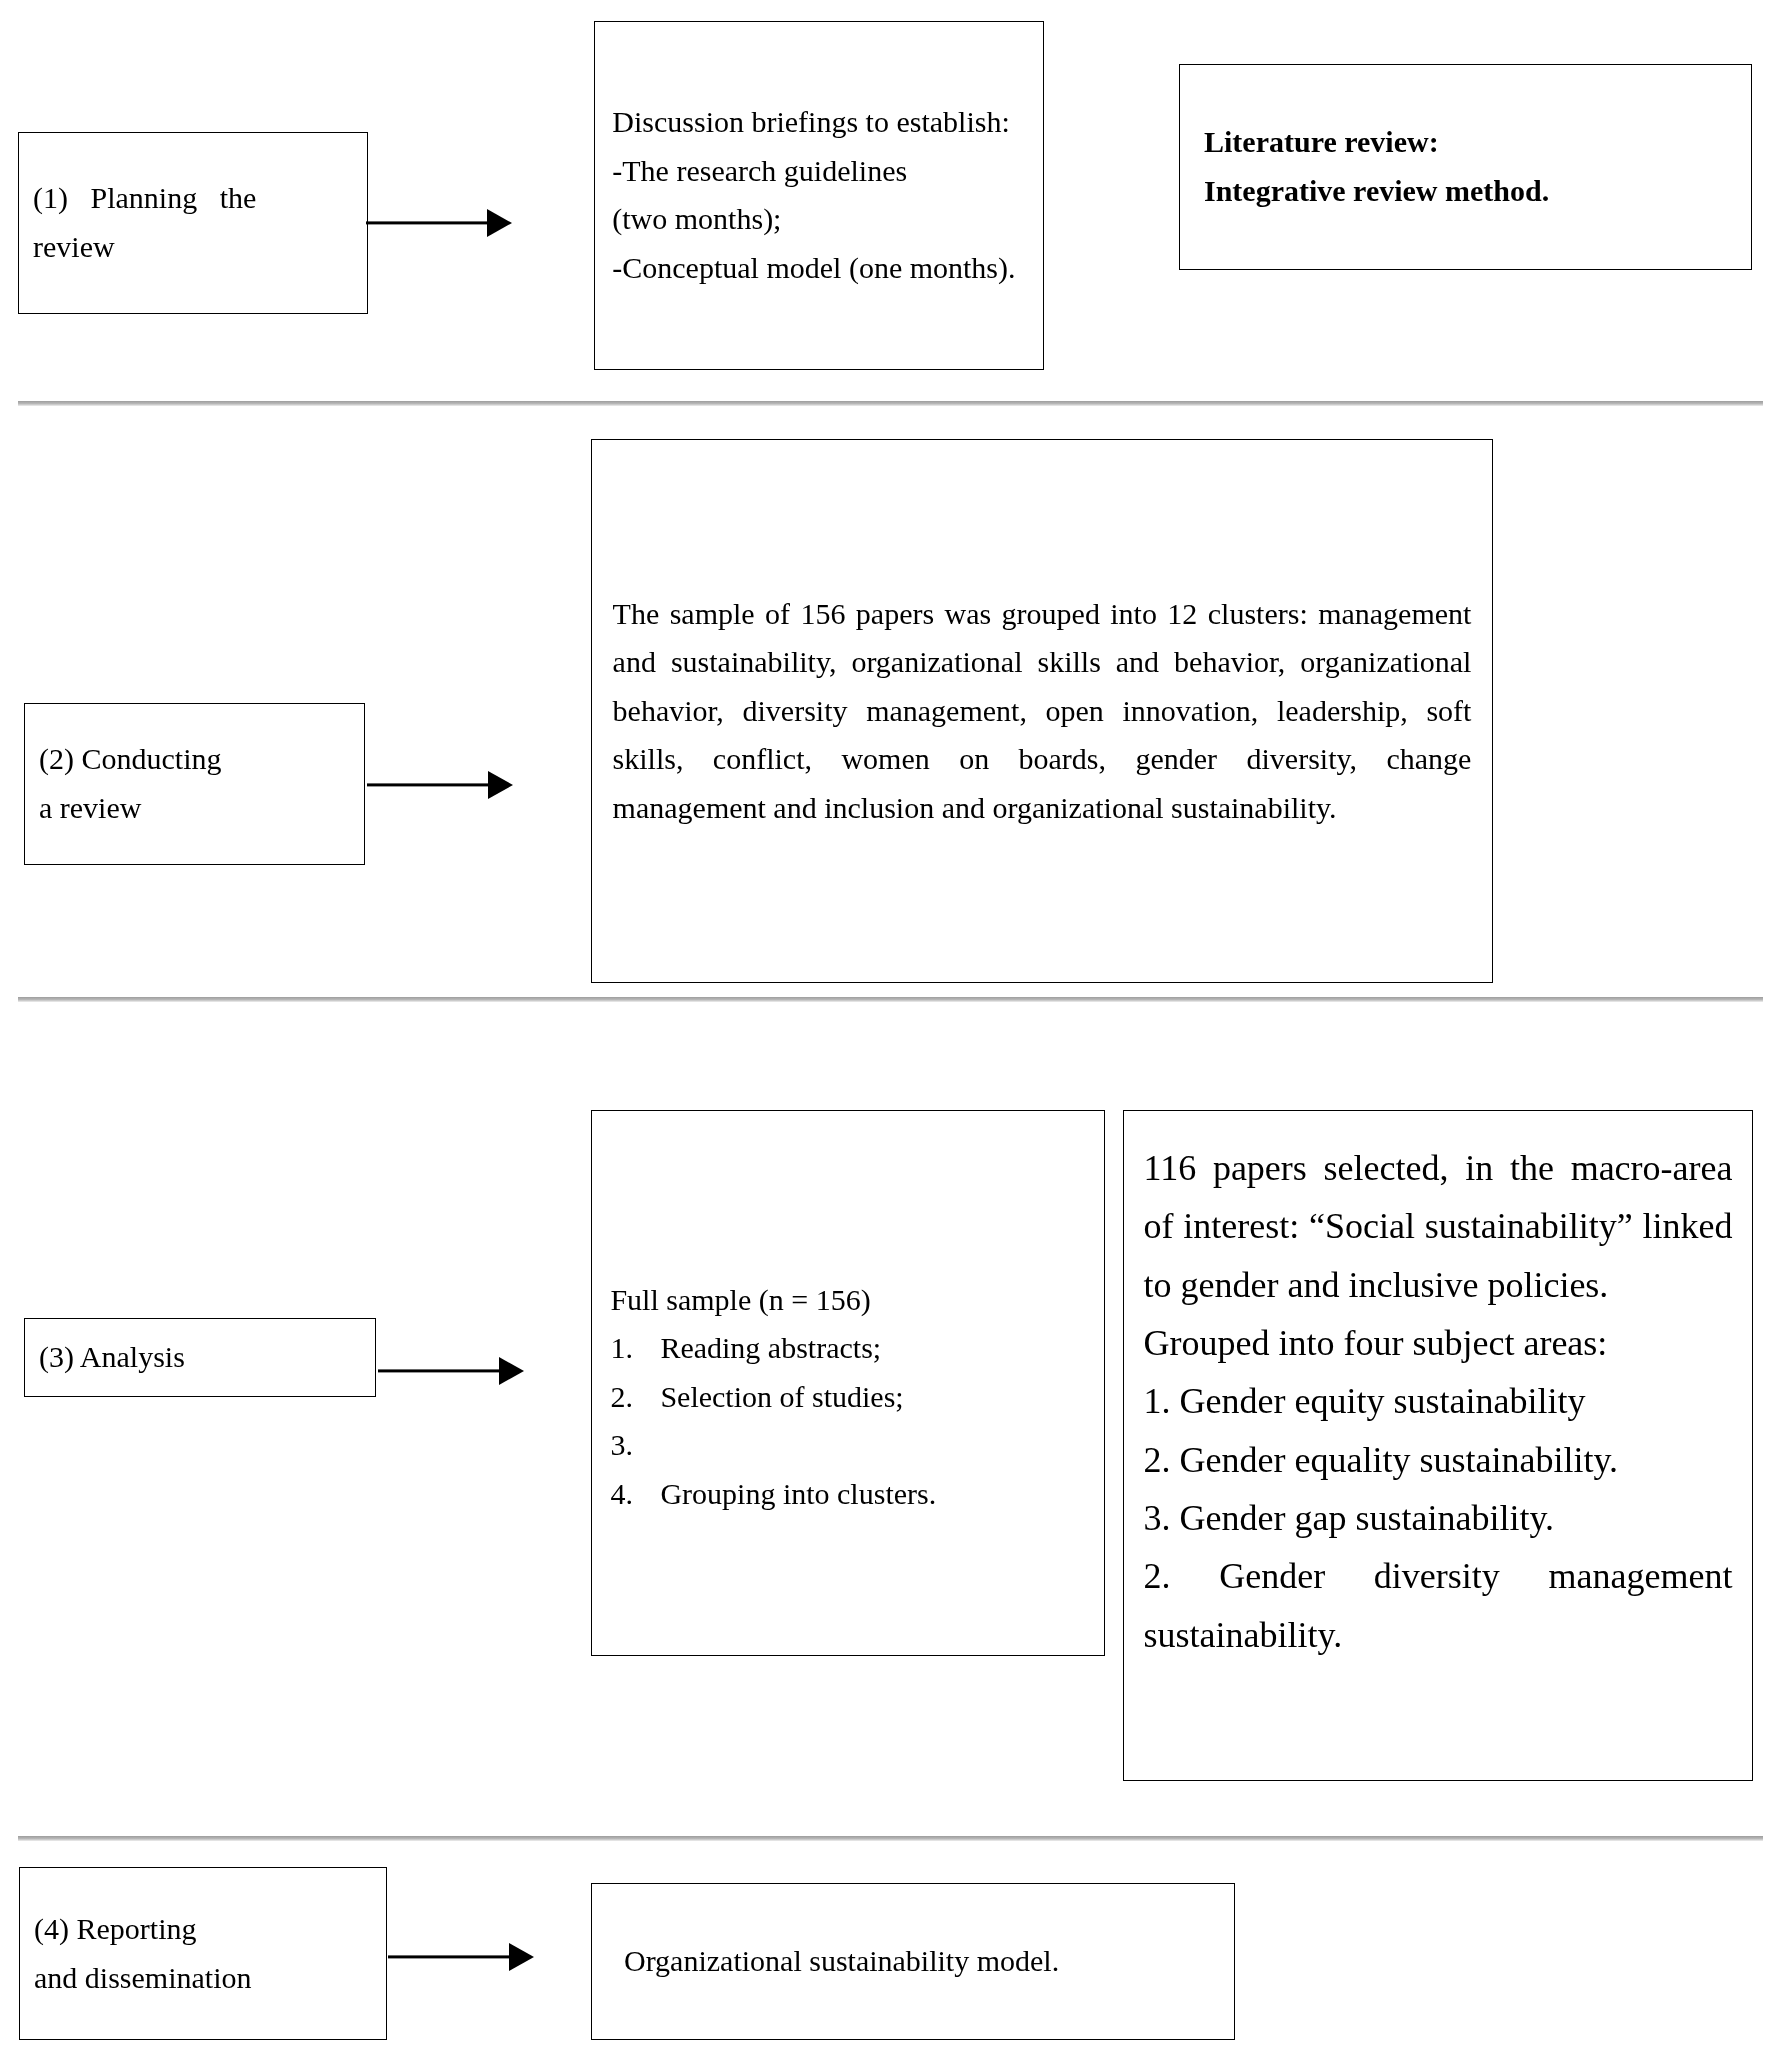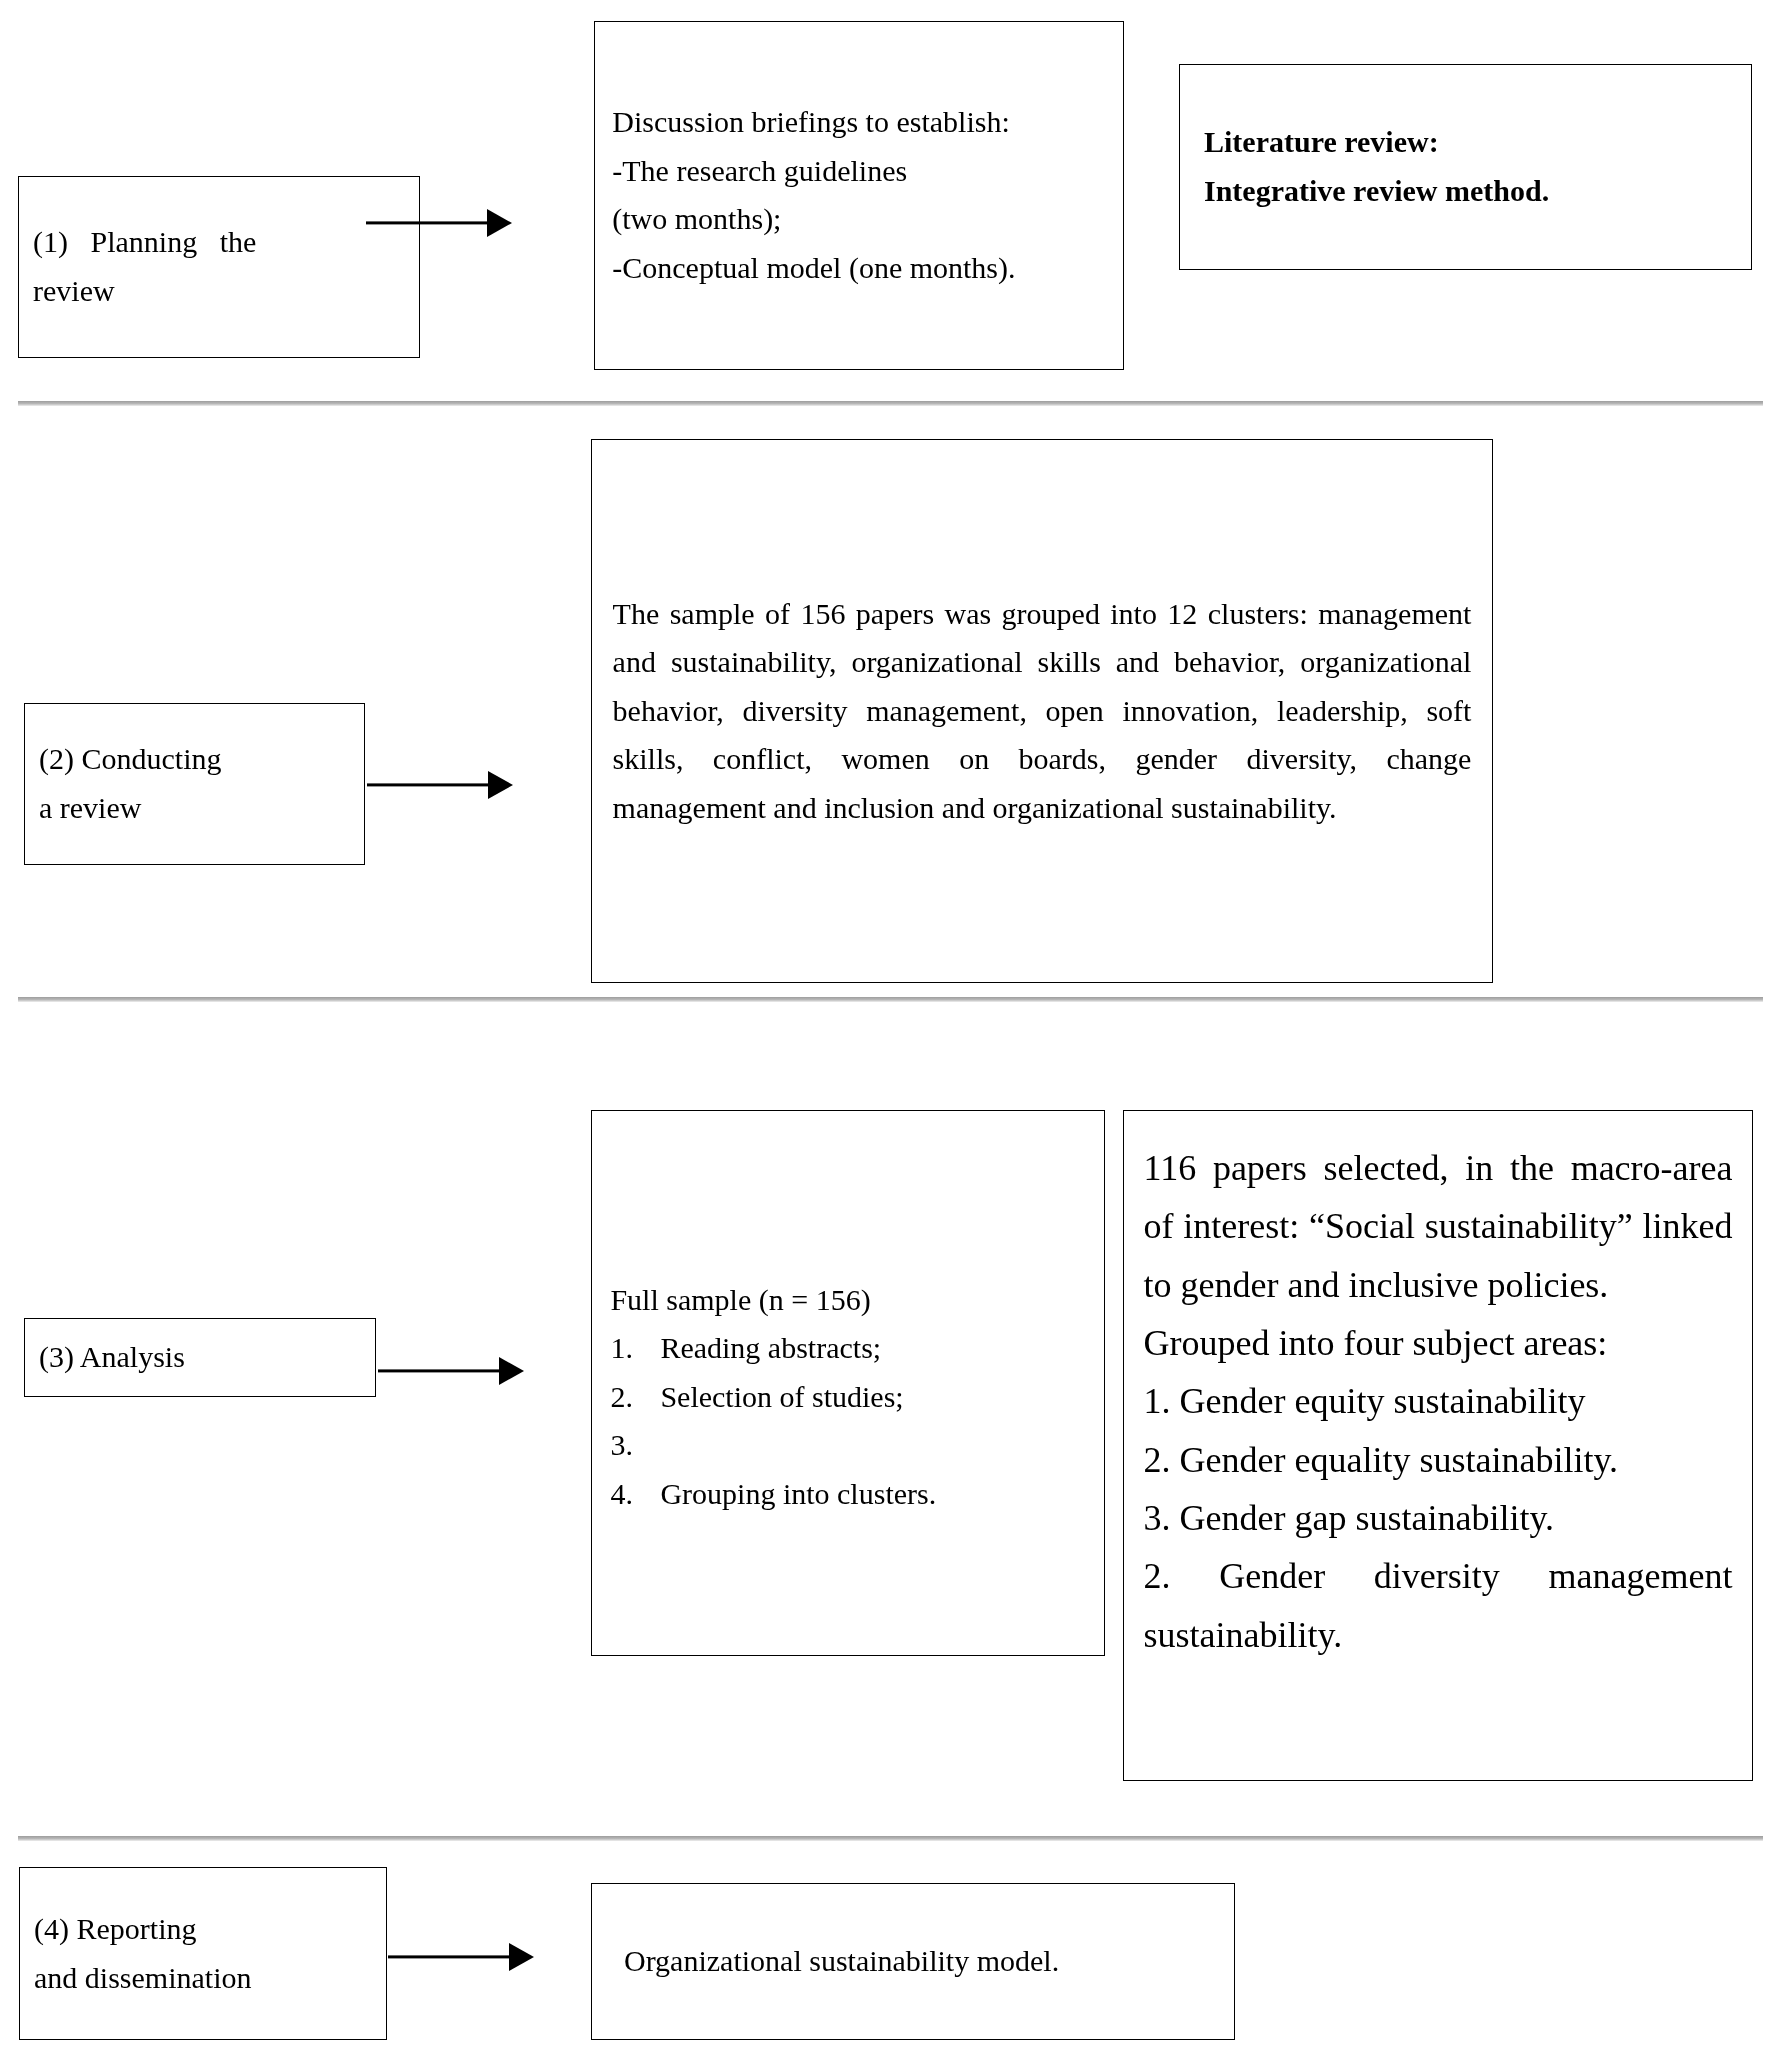--- a/index.html
+++ b/index.html
@@ -70,33 +70,33 @@
   }
   .numlist li .num{ width:50px; flex:0 0 50px; }
   .numlist li .txt{ flex:1 1 auto; }
   .plain-list p{ margin:0; font-size:36px; line-height:1.62; }
 </style>
 </head>
 <body>
 
 <div id="page">
 
-  <div class="box" style="left:18px;top:132px;width:402px;height:182px;margin-top:44px;">
+  <div class="box" style="left:18px;top:132px;width:350px;height:182px;">
     <div class="inner">
       <p class="t justall">(1)   Planning   the
 review</p>
     </div>
   </div>
 
   <div class="arrow" style="left:366px;top:208px;width:146px;height:30px;">
     <div class="shaft" style="width:126px;"></div>
     <div class="head"></div>
   </div>
 
-  <div class="box" style="left:594px;top:20.6px;width:530px;height:349px;">
+  <div class="box" style="left:594px;top:20.6px;width:450px;height:349px;">
     <div class="inner" style="padding:0 17.3px;">
       <p class="t">Discussion briefings to establish:</p>
       <p class="t">-The research guidelines</p>
       <p class="t">(two months);</p>
       <p class="t">-Conceptual model (one months).</p>
     </div>
   </div>
 
   <div class="box" style="left:1179px;top:64px;width:573px;height:206px;">
     <div class="inner" style="padding:0 24px;font-weight:bold;">

